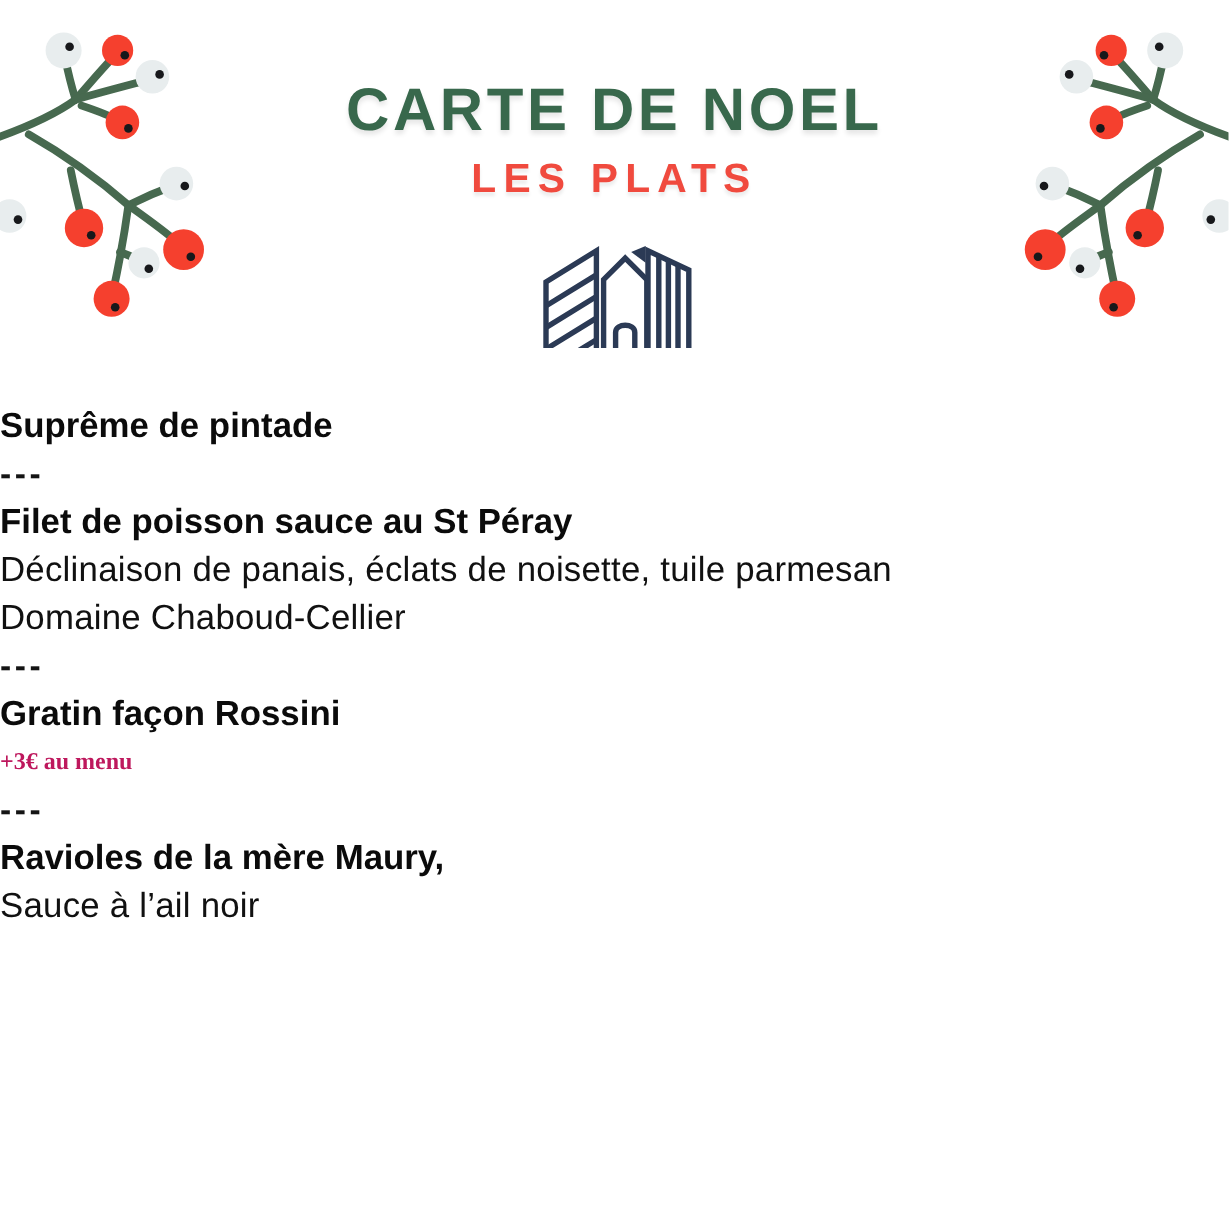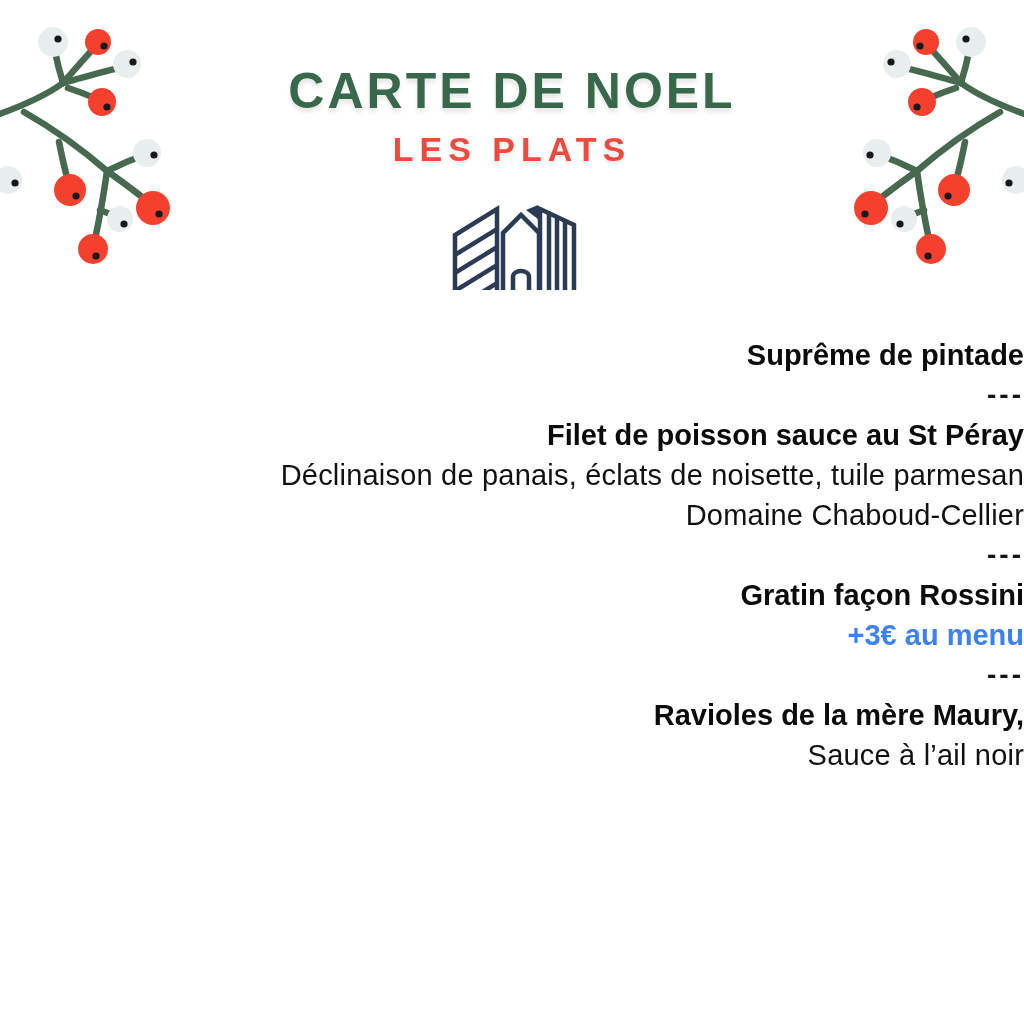--- a/index.html
+++ b/index.html
@@ -23,26 +23,26 @@
   .page-subtitle{
     position:absolute;top:130px;left:0;width:100%;
     text-align:center;margin:0;
     font-size:34px;font-weight:bold;letter-spacing:6px;
     color:#f04a3e;
     text-shadow:0 3px 3px rgba(0,0,0,0.08);
   }
   .logo{position:absolute;top:202px;left:50%;margin-left:-64px;}
 
   
-  .menu{position:absolute;top:335px;left:0;width:100%;text-align:right;color:#111;}
+  .menu{position:absolute;top:335px;left:0;width:100%;text-align:left;color:#111;}
   .menu section{margin:0 0 0 0;}
   .menu section + section{}
   .dish-title{font-size:29px;font-weight:bold;line-height:40px;color:#0b0b0b;}
   .dish-line{font-size:29px;font-weight:normal;line-height:40px;letter-spacing:0.2px;}
-  .dish-note{font-size:29px;font-weight:bold;line-height:40px;color:#3b82f6;}
+  .dish-note{font-size:20px;font-weight:bold;line-height:40px;color:#be185d;font-family:Liberation Serif, serif;}
   .divider{font-size:28px;font-weight:bold;line-height:40px;letter-spacing:3px;color:#141414;}
 </style>
 </head>
 <body>
 
 <div class="canvas">
 
   <svg class="deco deco-left" viewBox="0 0 230 290" width="230" height="290" aria-hidden="true">
     <g stroke="#47694f" stroke-width="6.5" stroke-linecap="round" fill="none">
       <path d="M-6,116 C 28,104 48,94 63,83"></path>

